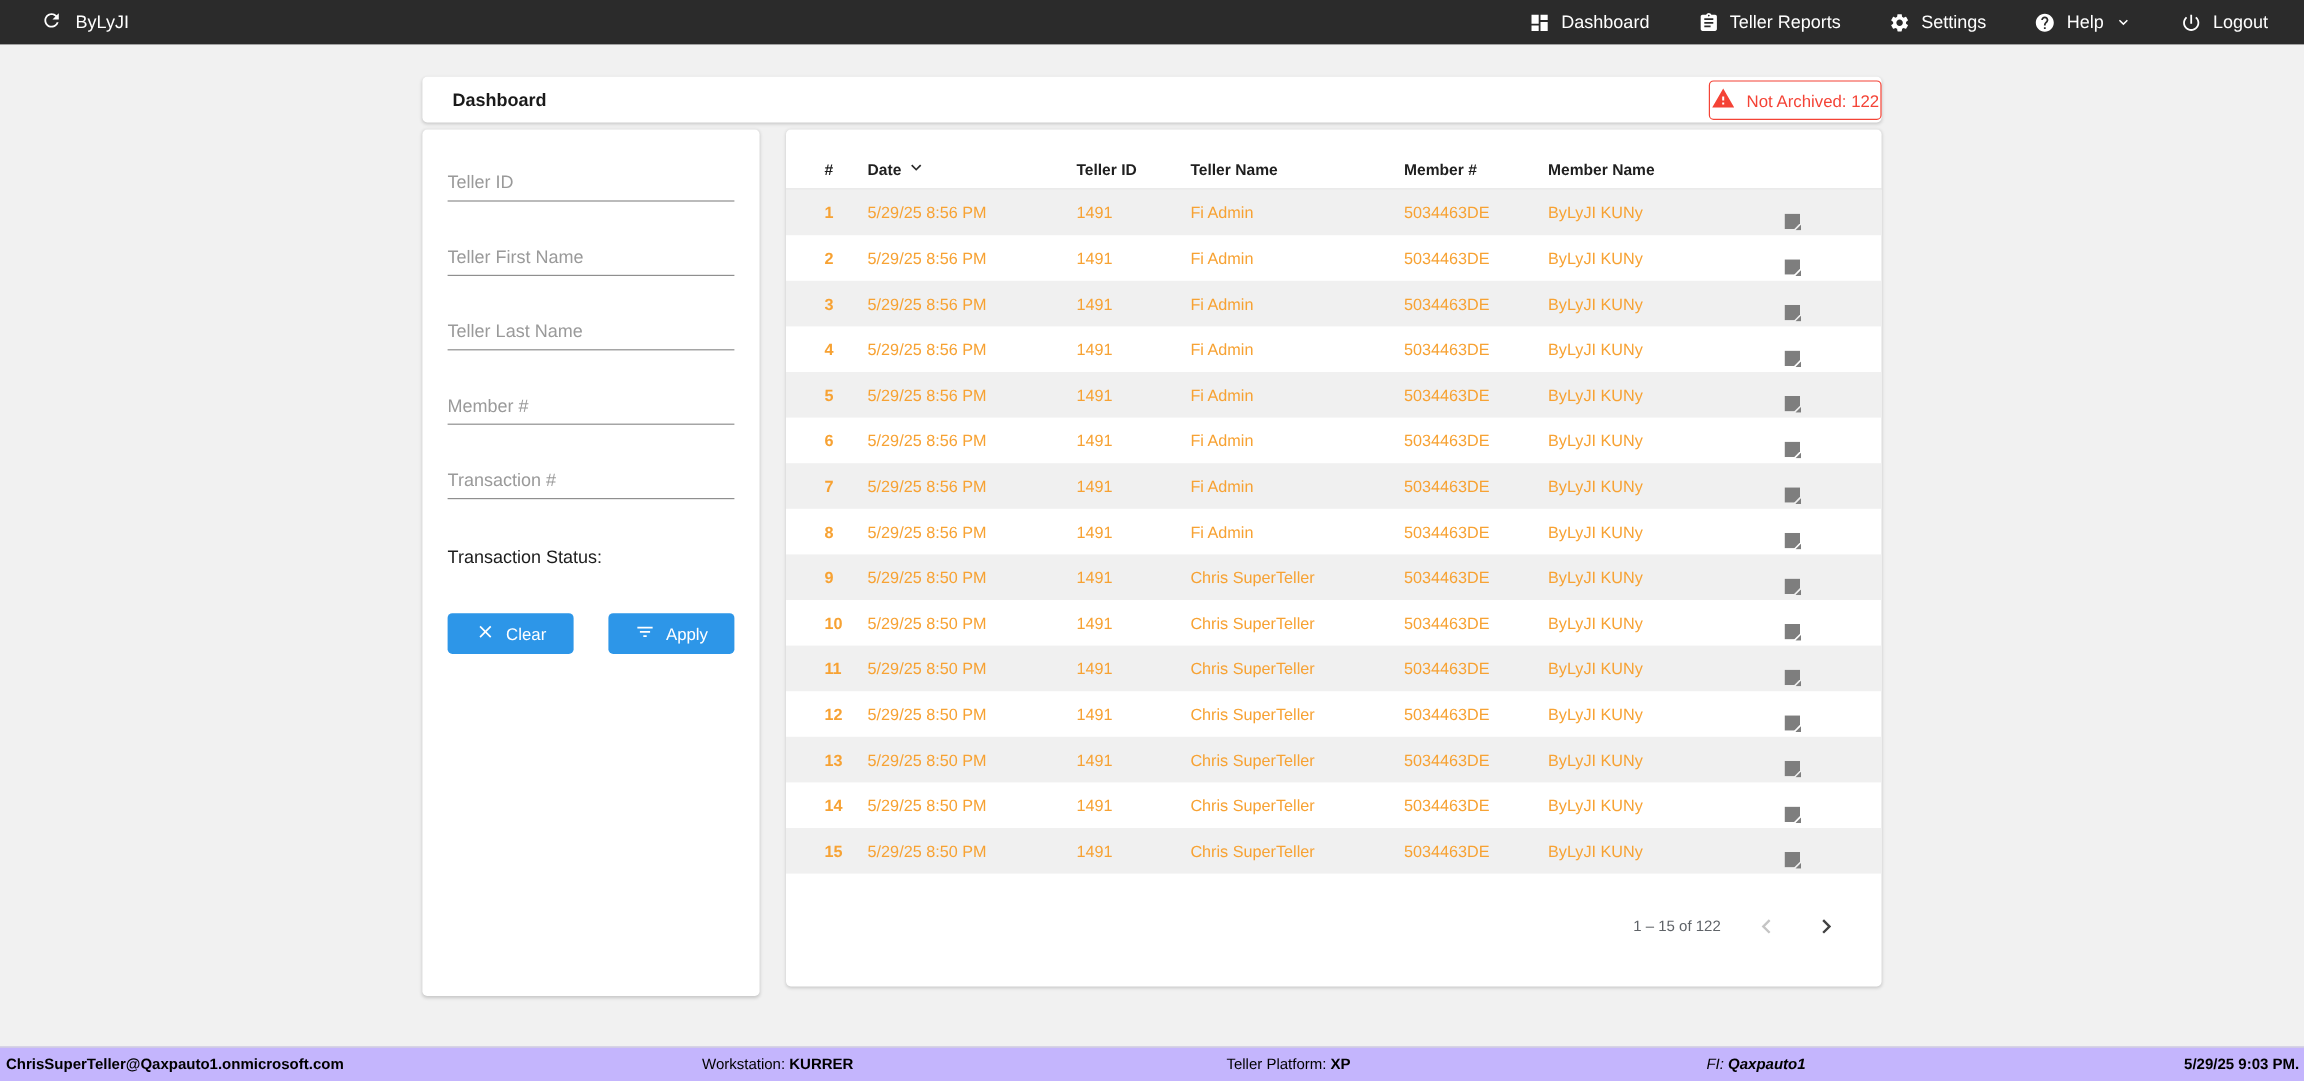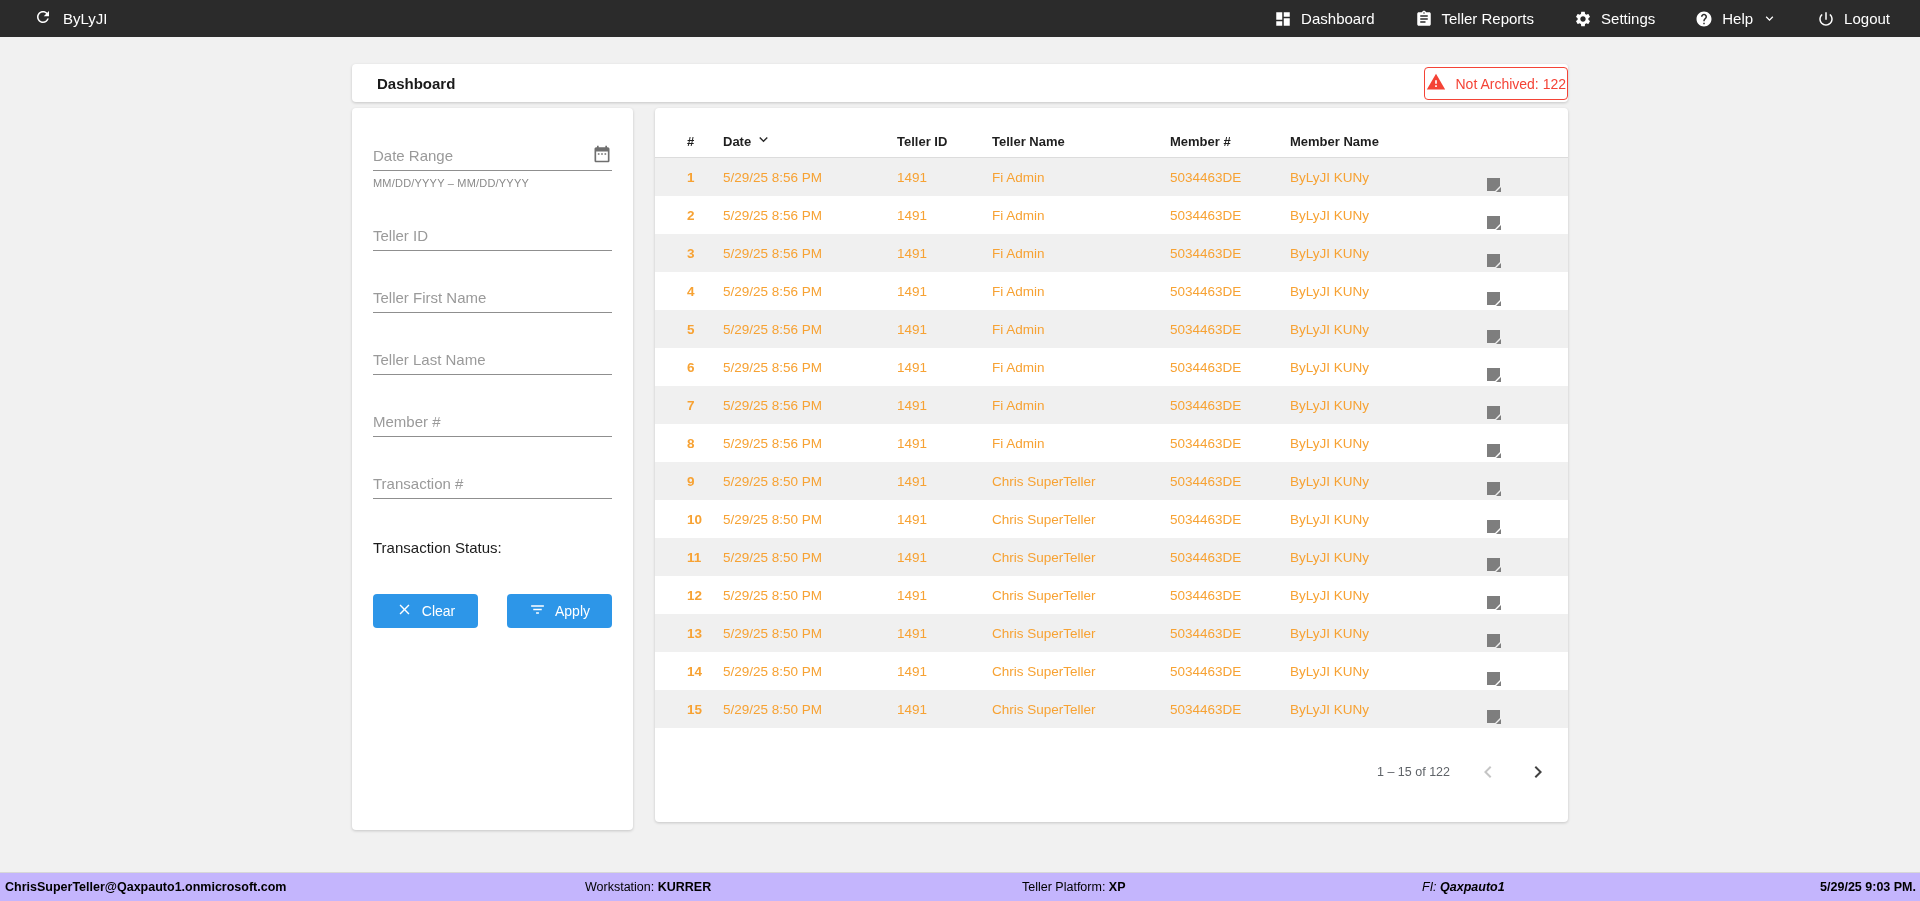--- a/index.html
+++ b/index.html
@@ -80,21 +80,21 @@
   .trow.odd { background:#f0f0f0; }
   .trow .num { font-weight:bold; }
   .note-btn { width:16px; height:16px; cursor:pointer; position:relative; }
   .note-sq { position:absolute; left:0; top:1px; width:13px; height:13px; background:#7e7e7e;
              clip-path:polygon(0 0,100% 0,100% 62%,62% 100%,0 100%); }
   .note-fold { position:absolute; left:9px; top:10px; width:5px; height:5px; background:#7e7e7e;
                clip-path:polygon(100% 0,100% 100%,0 100%); }
   .pagination {
     margin-top:auto; margin-bottom:38px;
     display:flex; align-items:center; justify-content:flex-end;
-    gap:26px; padding-right:18px; font-size:12.5px; color:#5f6368;
+    gap:26px; padding-right:34px; font-size:12.5px; color:#5f6368;
   }
   .page-btn { width:24px; height:24px; cursor:pointer; }
   .page-btn.disabled { cursor:default; }
   
   .footer {
     position:absolute; left:0; bottom:0; width:1920px; height:29px;
     background:#c4b5fd; border-top:1px solid #d8d8d8;
     font-size:12.5px; color:#000;
   }
   .footer > div { position:absolute; top:7px; white-space:nowrap; }
@@ -176,31 +176,20 @@
             <path d="M1 21h22L12 2 1 21zm12-3h-2v-2h2v2zm0-4h-2v-4h2v4z"></path>
           </svg>
       </span>
       <span>Not Archived: 122</span>
     </div>
   </div>
 
   <div class="cols">
 
     <div class="card sidebar">
-      <div class="field">
-        <div class="underline">
-          <input placeholder="Date Range" style="">
-          <span class="cal-btn">
-            <svg width="20" height="20" viewBox="0 0 24 24" fill="#6f6f6f">
-                <path d="M9 11H7v2h2v-2zm4 0h-2v2h2v-2zm4 0h-2v2h2v-2zm2-7h-1V2h-2v2H8V2H6v2H5c-1.11 0-1.99.9-1.99 2L3 20c0 1.1.89 2 2 2h14c1.1 0 2-.9 2-2V6c0-1.1-.9-2-2-2zm0 16H5V9h14v11z"></path>
-              </svg>
-          </span>
-        </div>
-        <div class="helper">MM/DD/YYYY – MM/DD/YYYY</div>
-      </div>
       <div class="field">
         <div class="underline">
           <input placeholder="Teller ID" style="">
         </div>
       </div>
       <div class="field">
         <div class="underline">
           <input placeholder="Teller First Name" style="">
         </div>
       </div>

